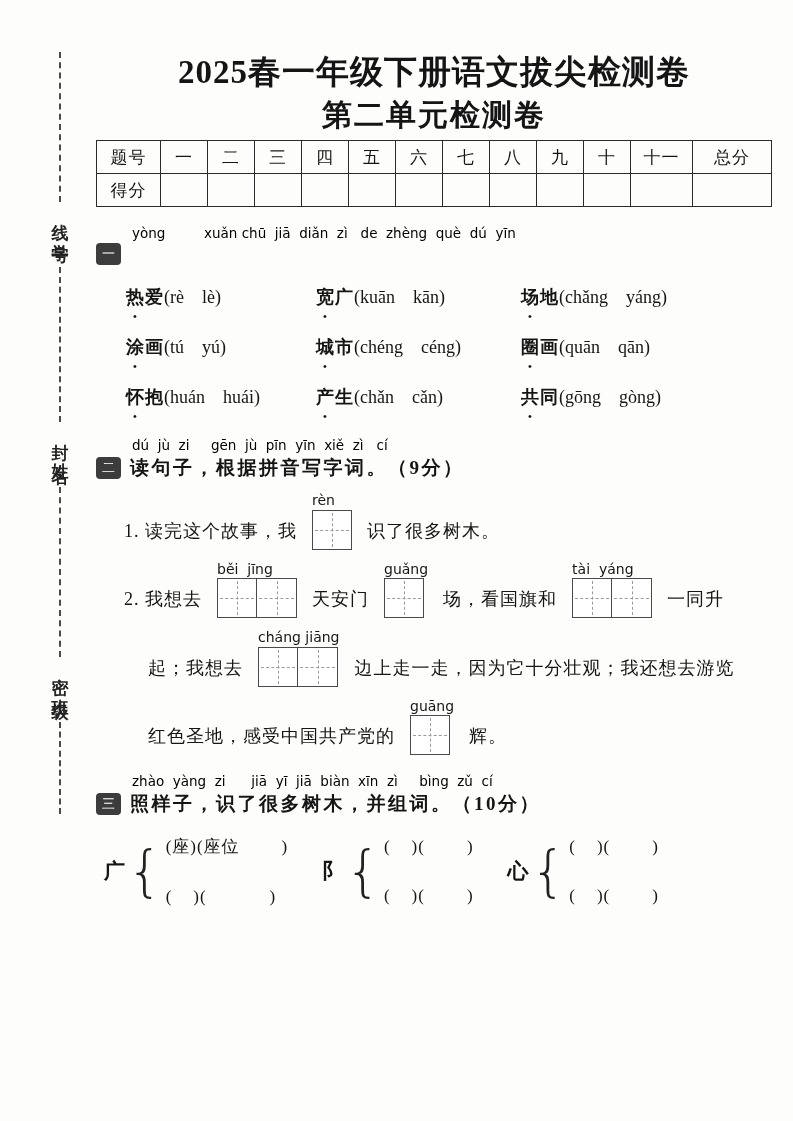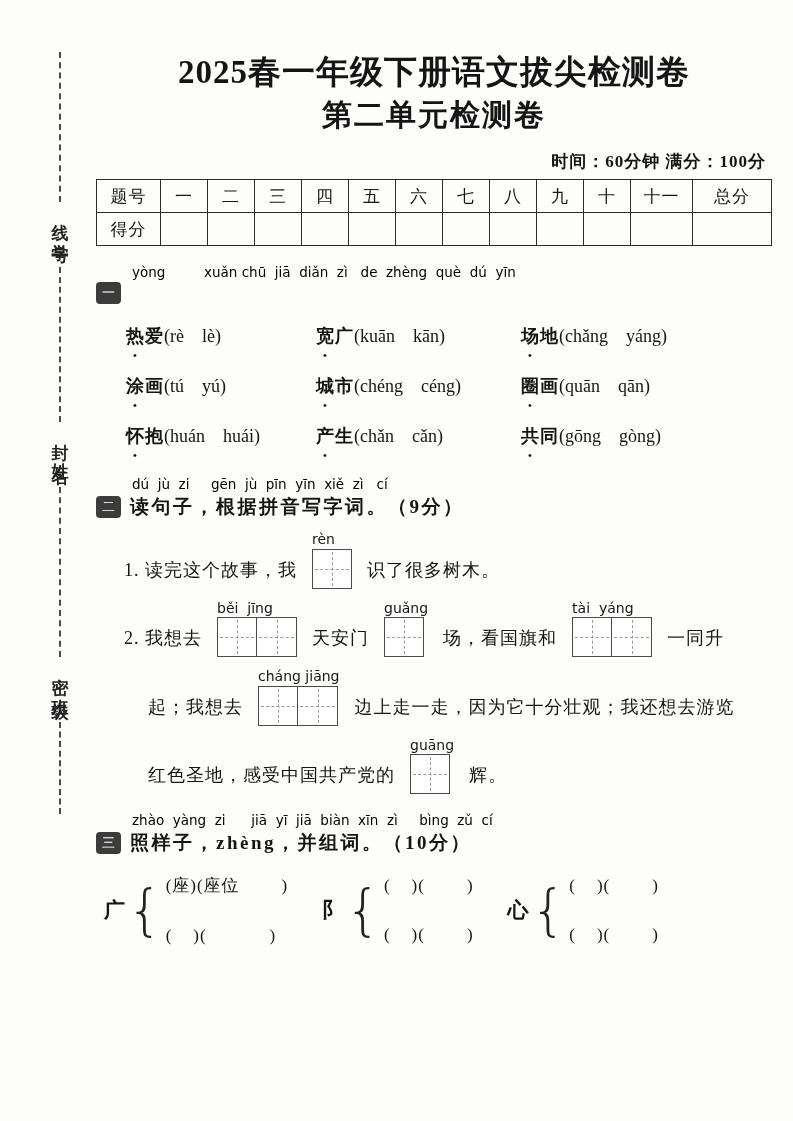--- a/index.html
+++ b/index.html
@@ -103,21 +103,20 @@
     <div class="seal-dash" style="height:170px"></div>
     <div class="vtext">密</div>
     <div class="vtext">班级：</div>
     <div class="seal-dash" style="height:92px"></div>
   </aside>
 
   <main class="content">
 
     <h1 class="title1">2025春一年级下册语文拔尖检测卷</h1>
     <h2 class="title2">第二单元检测卷</h2>
-    <div class="meta">时间：60分钟  满分：100分</div>
 
     <table class="score-table">
       <colgroup>
         <col style="width:64px">
           <col style="width:47px">
           <col style="width:47px">
           <col style="width:47px">
         <col style="width:47px">
           <col style="width:47px">
           <col style="width:47px">
@@ -246,21 +245,21 @@
             </span>
         </span>
         <span class="txt">辉。</span>
       </div>
     </section>
 
     <section class="q">
       <div class="pinyin">zhào  yàng  zi      jiā  yī  jiā  biàn  xīn  zì     bìng  zǔ  cí</div>
       <div class="q-head">
         <span class="q-icon">三</span>
-        <span class="q-title">照样子，zhèng，并组词。（10分）</span>
+        <span class="q-title">照样子，识了很多树木，并组词。（10分）</span>
       </div>
 
       <div class="q3-row">
         <div class="q3-group">
           <span class="radical">广</span>
           <span class="brace">{</span>
           <div class="q3-rows">
             <div class="row">(座)(座位        )</div>
             <div class="row">(    )(            )</div>
           </div>

